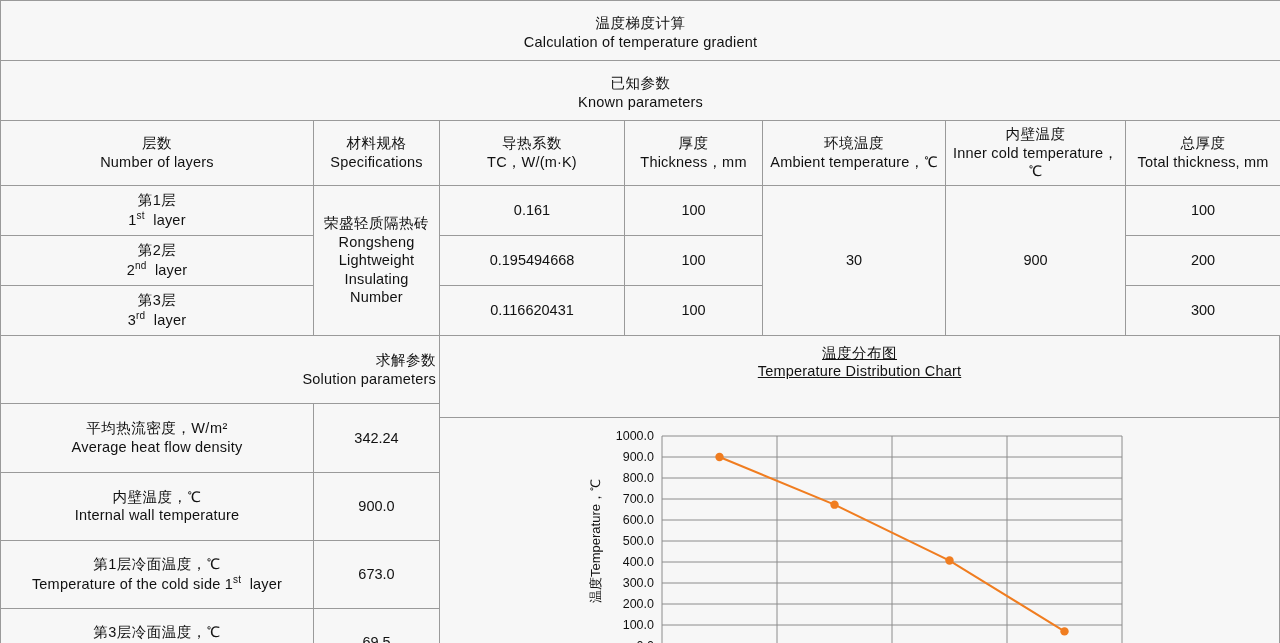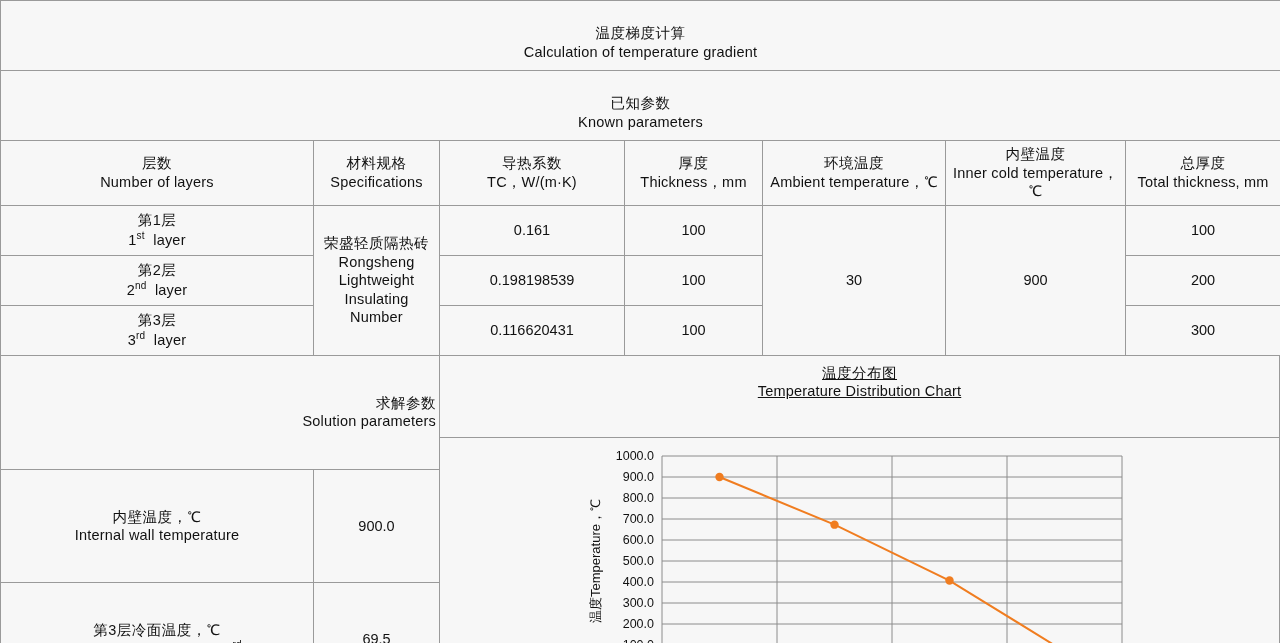--- a/index.html
+++ b/index.html
@@ -28,21 +28,21 @@
     line-height: 1.28;
     padding: 4px 3px;
     background: #f7f7f7;
   }
   .cn { display: block; font-size: 14.5px; letter-spacing: .5px; }
   .en { display: block; font-size: 14.5px; letter-spacing: .2px; }
   sup { font-size: 10px; vertical-align: super; }
 
   
   #top-table { width: 1280px; }
-  .title-row td { padding: 23px 3px 9px; border-radius: 8px; }
+  .title-row td { padding: 13px 3px 9px; border-radius: 8px; }
   .hdr td { height: 58px; }
 
   
   #bottom { display: flex; width: 1280px; }
   #left-table { width: 440px; }
   #left-table td { height: 48px; }
   .solhdr td { height: 82px; text-align: right; }
   .lbl-col { width: 313px; }
   .val-col { width: 126px; }
 
@@ -132,21 +132,21 @@
       <td rowspan="3">30</td>
       <td rowspan="3">900</td>
       <td>100</td>
     </tr>
 
     <tr>
       <td style="height:50px">
         <span class="cn">第2层</span>
         <span class="en"><span>2</span><sup>nd</sup>&nbsp;&nbsp;<span>layer</span></span>
       </td>
-      <td>0.198198539</td>
+      <td>0.195494668</td>
       <td>100</td>
       <td>200</td>
     </tr>
 
     <tr>
       <td style="height:50px">
         <span class="cn">第3层</span>
         <span class="en"><span>3</span><sup>rd</sup>&nbsp;&nbsp;<span>layer</span></span>
       </td>
       <td>0.116620431</td>
@@ -165,29 +165,43 @@
       </colgroup>
 
       <tbody>
           <tr class="solhdr">
         <td colspan="2" style="border-top:0;">
           <span class="cn">求解参数</span>
           <span class="en">Solution parameters</span>
         </td>
       </tr>
 
+      <tr>
+        <td>
+          <span class="cn">平均热流密度，W/m²</span>
+          <span class="en">Average heat flow density</span>
+        </td>
+        <td>342.24</td>
+      </tr>
 
       <tr>
         <td>
           <span class="cn">内壁温度，℃</span>
           <span class="en">Internal wall temperature</span>
         </td>
         <td>900.0</td>
       </tr>
 
+      <tr>
+        <td>
+          <span class="cn">第1层冷面温度，℃</span>
+          <span class="en"><span>Temperature of the cold side</span> <span>1</span><sup>st</sup>&nbsp;&nbsp;<span>layer</span></span>
+        </td>
+        <td>673.0</td>
+      </tr>
 
 
       <tr>
         <td>
           <span class="cn">第3层冷面温度，℃</span>
           <span class="en"><span>Temperature of the cold side</span> <span>3</span><sup>rd</sup>&nbsp;&nbsp;<span>layer</span></span>
         </td>
         <td>69.5</td>
       </tr>
     </tbody>

